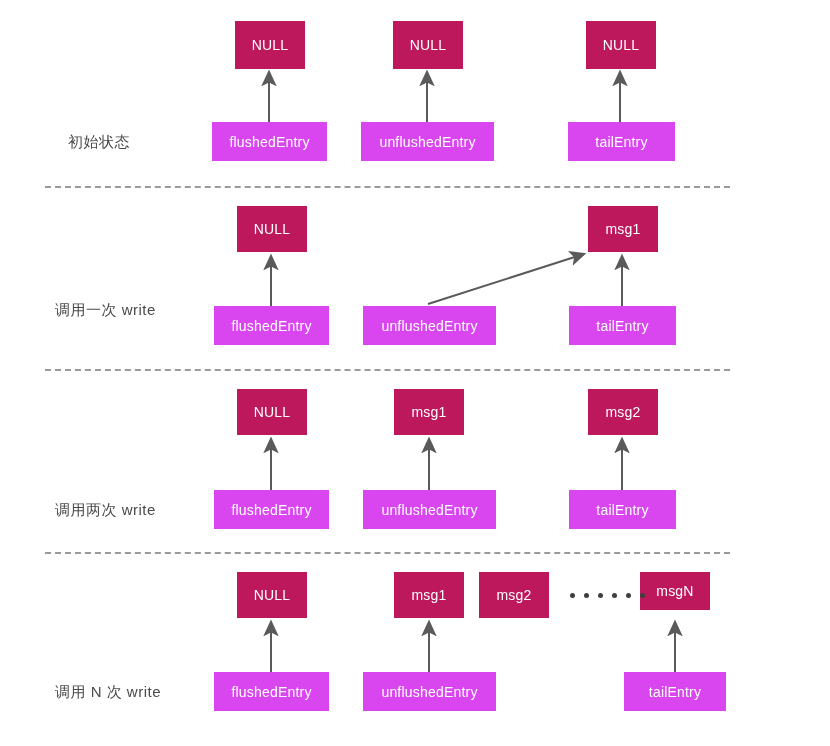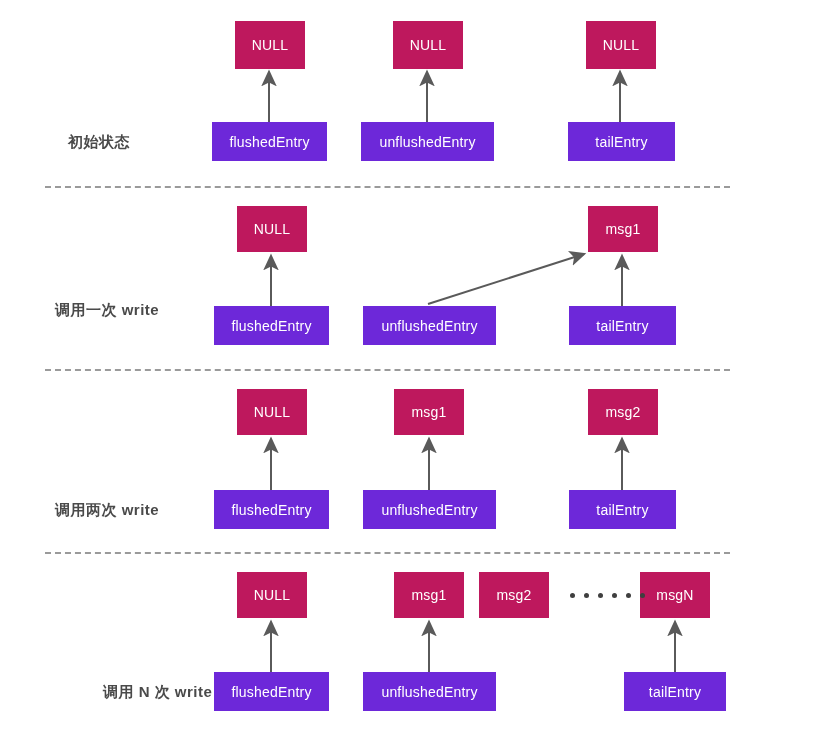--- a/index.html
+++ b/index.html
@@ -17,35 +17,34 @@
     background: #ffffff;
     overflow: hidden;
   }
   .row-label {
     position: absolute;
     color: #4a4a4a;
     font-size: 15px;
     letter-spacing: 0.5px;
     white-space: nowrap;
     font-family: "Liberation Sans", "DejaVu Sans", sans-serif;
-    font-weight: bold;
   }
   .node {
     position: absolute;
     display: flex;
     align-items: center;
     justify-content: center;
     color: #ffffff;
     font-size: 14px;
     font-family: "Liberation Sans", "DejaVu Sans", sans-serif;
     box-sizing: border-box;
     letter-spacing: 0.2px;
   }
   .node.null  { background: #be185d; }
-  .node.entry { background: #6d28d9; }
+  .node.entry { background: #d946ef; }
   .node.msg   { background: #be185d; }
   .sep {
     position: absolute;
     height: 0;
     border-top: 2px dashed #9a9a9a;
   }
   .dots {
     position: absolute;
     display: flex;
     align-items: center;
@@ -110,25 +109,25 @@
       <div class="node entry" style="left: 569px; top: 306px; width: 107px; height: 39px;">tailEntry</div>
       <div class="sep" style="left: 45px; top: 369px; width: 685px;"></div>
       <div class="row-label" style="left: 55px; top: 501px;">调用两次 write</div>
       <div class="node null" style="left: 237px; top: 389px; width: 70px; height: 46px;">NULL</div>
       <div class="node msg" style="left: 394px; top: 389px; width: 70px; height: 46px;">msg1</div>
       <div class="node msg" style="left: 588px; top: 389px; width: 70px; height: 46px;">msg2</div>
       <div class="node entry" style="left: 214px; top: 490px; width: 115px; height: 39px;">flushedEntry</div>
       <div class="node entry" style="left: 363px; top: 490px; width: 133px; height: 39px;">unflushedEntry</div>
       <div class="node entry" style="left: 569px; top: 490px; width: 107px; height: 39px;">tailEntry</div>
       <div class="sep" style="left: 45px; top: 552px; width: 685px;"></div>
-      <div class="row-label" style="left: 55px; top: 683px; margin-left: 48px;">调用 N 次 write</div>
+      <div class="row-label" style="left: 55px; top: 683px;">调用 N 次 write</div>
       <div class="node null" style="left: 237px; top: 572px; width: 70px; height: 46px;">NULL</div>
       <div class="node msg" style="left: 394px; top: 572px; width: 70px; height: 46px;">msg1</div>
       <div class="node msg" style="left: 479px; top: 572px; width: 70px; height: 46px;">msg2</div>
-      <div class="node msg" style="left: 640px; top: 572px; width: 70px; height: 46px;">msgN</div>
+      <div class="node msg" style="left: 640px; top: 572px; width: 70px; height: 38px;">msgN</div>
       <div class="node entry" style="left: 214px; top: 672px; width: 115px; height: 39px;">flushedEntry</div>
       <div class="node entry" style="left: 363px; top: 672px; width: 133px; height: 39px;">unflushedEntry</div>
       <div class="node entry" style="left: 624px; top: 672px; width: 102px; height: 39px;">tailEntry</div>
       <div class="dots" style="left: 570px; top: 593px;">
         <i></i>
         <i></i>
         <i></i>
         <i></i>
         <i></i>
         <i></i>

